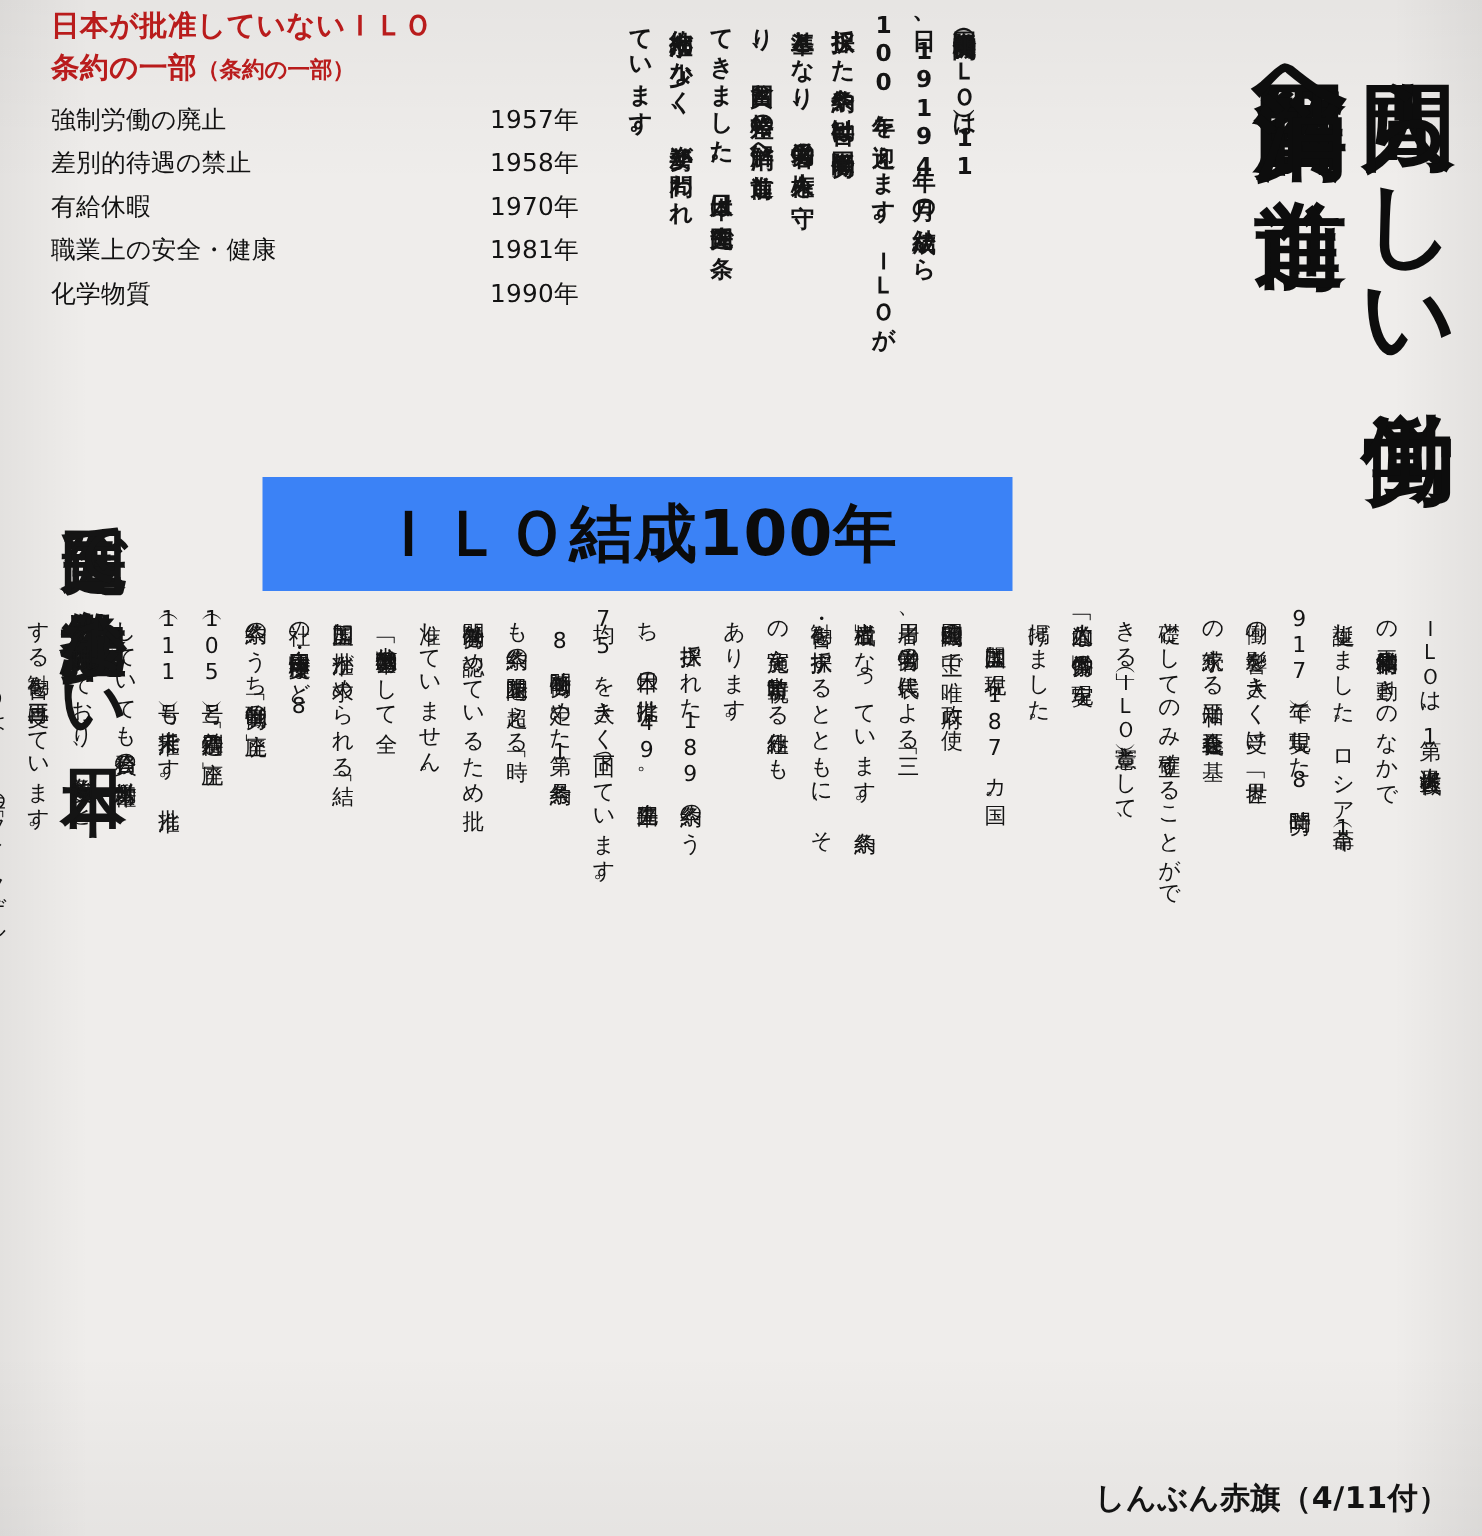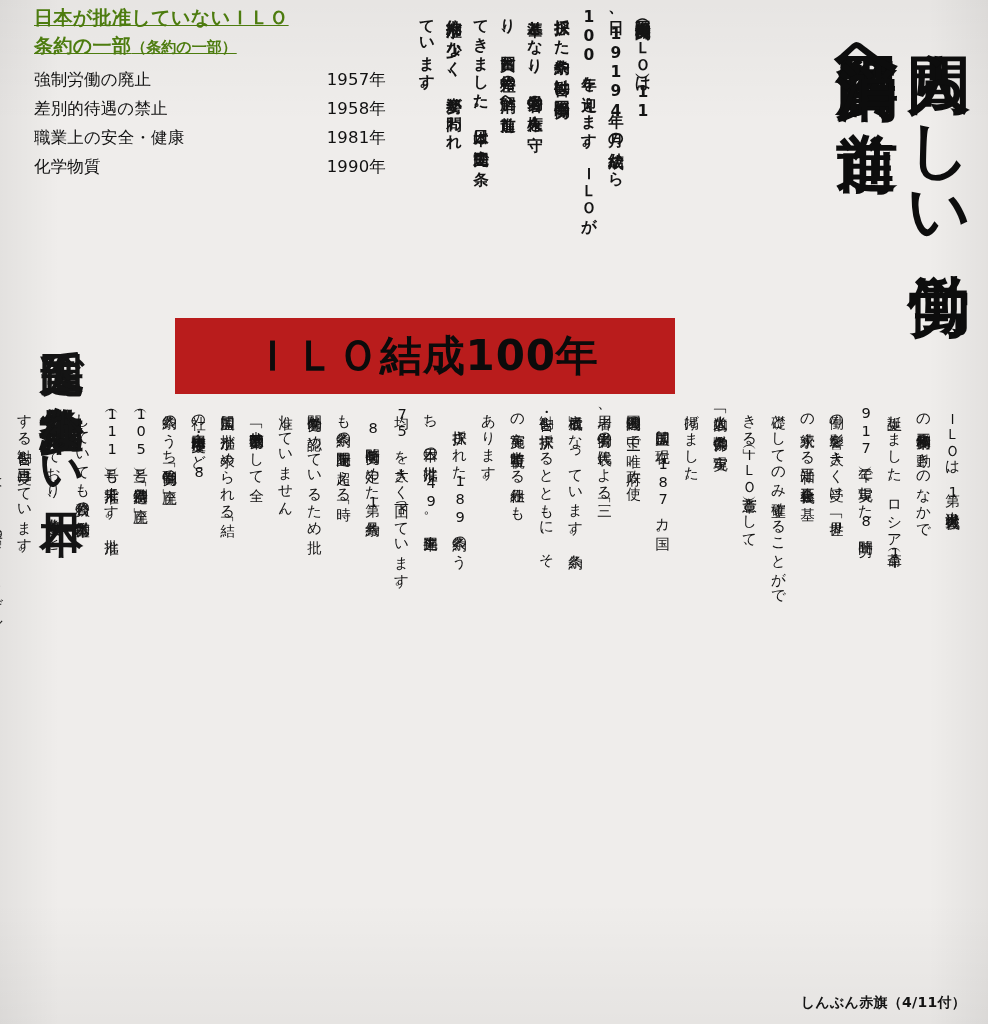--- a/index.html
+++ b/index.html
@@ -71,24 +71,23 @@
   #table-block {
     position: absolute;
     top: 4px;
     left: 34px;
     width: 352px;
   }
   #table-title {
     font-family: "DejaVu Sans", "Liberation Sans", sans-serif;
     font-size: 19px;
     font-weight: 700;
-    color: #4d7c0f;
+    color: #b91c1c;
     line-height: 1.45;
     letter-spacing: 0.02em;
-    text-decoration: underline;
   }
   #table-title .sub {
     font-size: 15px;
     font-weight: 600;
     letter-spacing: 0;
   }
   #ilo-table {
     margin-top: 6px;
     width: 100%;
     border-collapse: collapse;
@@ -107,21 +106,21 @@
     padding-left: 16px;
   }
 
   
   #banner {
     position: absolute;
     top: 318px;
     left: 175px;
     width: 500px;
     height: 76px;
-    background: #b91c1c;
+    background: #3b82f6;
     display: flex;
     align-items: center;
     justify-content: center;
   }
   #banner span {
     font-family: "DejaVu Sans", "Liberation Sans", sans-serif;
     font-size: 42px;
     font-weight: 700;
     color: #0b0b0b;
     letter-spacing: 0.02em;
@@ -165,21 +164,21 @@
     letter-spacing: 0.045em;
     height: 100%;
   }
 
   
   #credit {
     position: absolute;
     right: 22px;
     bottom: 12px;
     font-family: "DejaVu Sans", "Liberation Sans", sans-serif;
-    font-size: 14px;
+    font-size: 20px;
     font-weight: 600;
     color: #131313;
     letter-spacing: 0.02em;
     text-align: right;
   }
 </style>
 </head>
 <body>
 
 <div id="page">
@@ -232,20 +231,24 @@
       <tbody>
         <tr>
           <td>強制労働の廃止</td>
           <td class="year">1957年</td>
         </tr>
         <tr>
           <td>差別的待遇の禁止</td>
           <td class="year">1958年</td>
         </tr>
         <tr>
+          <td>有給休暇</td>
+          <td class="year">1970年</td>
+        </tr>
+        <tr>
           <td>職業上の安全・健康</td>
           <td class="year">1981年</td>
         </tr>
         <tr>
           <td>化学物質</td>
           <td class="year">1990年</td>
         </tr>
       </tbody>
     </table>
   </div>

